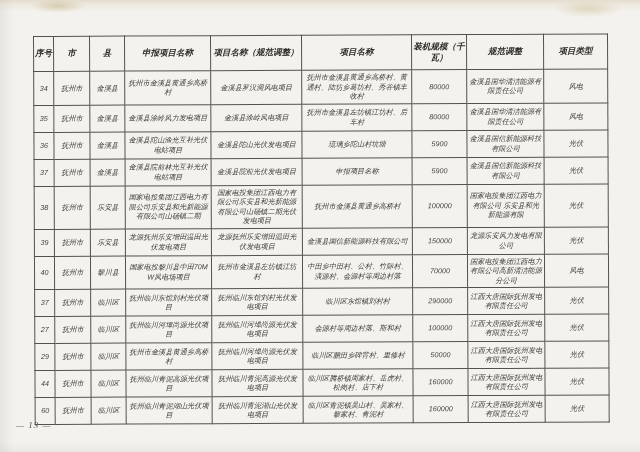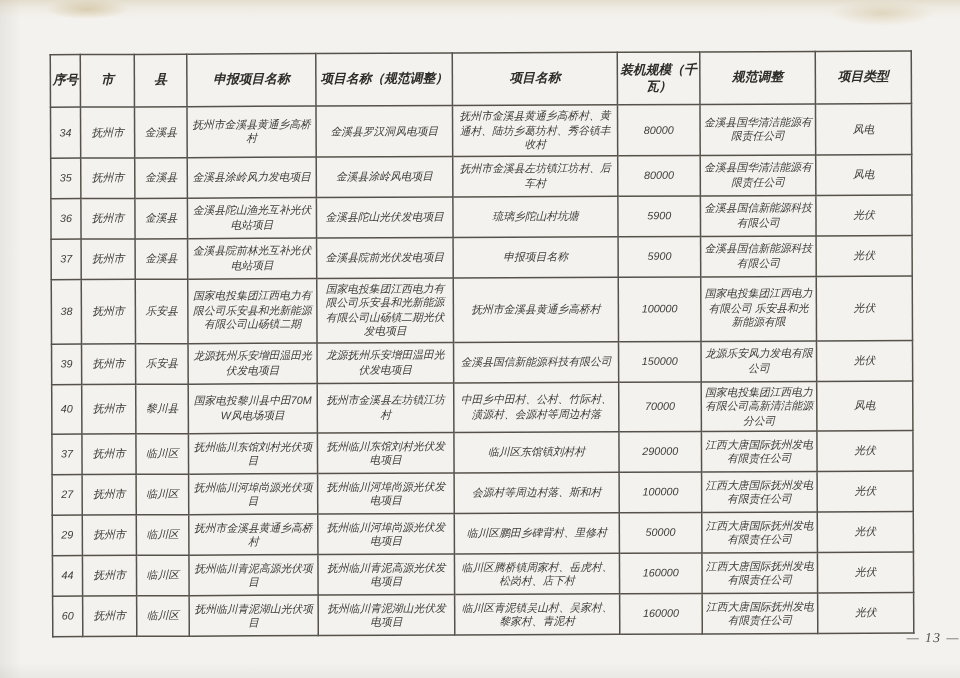--- a/index.html
+++ b/index.html
@@ -57,21 +57,21 @@
   col.c1{width:36px;}  
   col.c2{width:35px;}  
   col.c3{width:86px;}  
   col.c4{width:91px;}  
   col.c5{width:110px;} 
   col.c6{width:55px;}  
   col.c7{width:77px;}  
   col.c8{width:64px;}  
   .footer{
     position:absolute;left:0;right:0;top:420px;
-    text-align:right;
+    text-align:left;
     font-size:9px;
     color:#54514c;
     letter-spacing:1px;
     font-family:"Liberation Serif","DejaVu Serif",serif;
     margin-left:16px;
   }
 </style>
 </head>
 <body>
 

